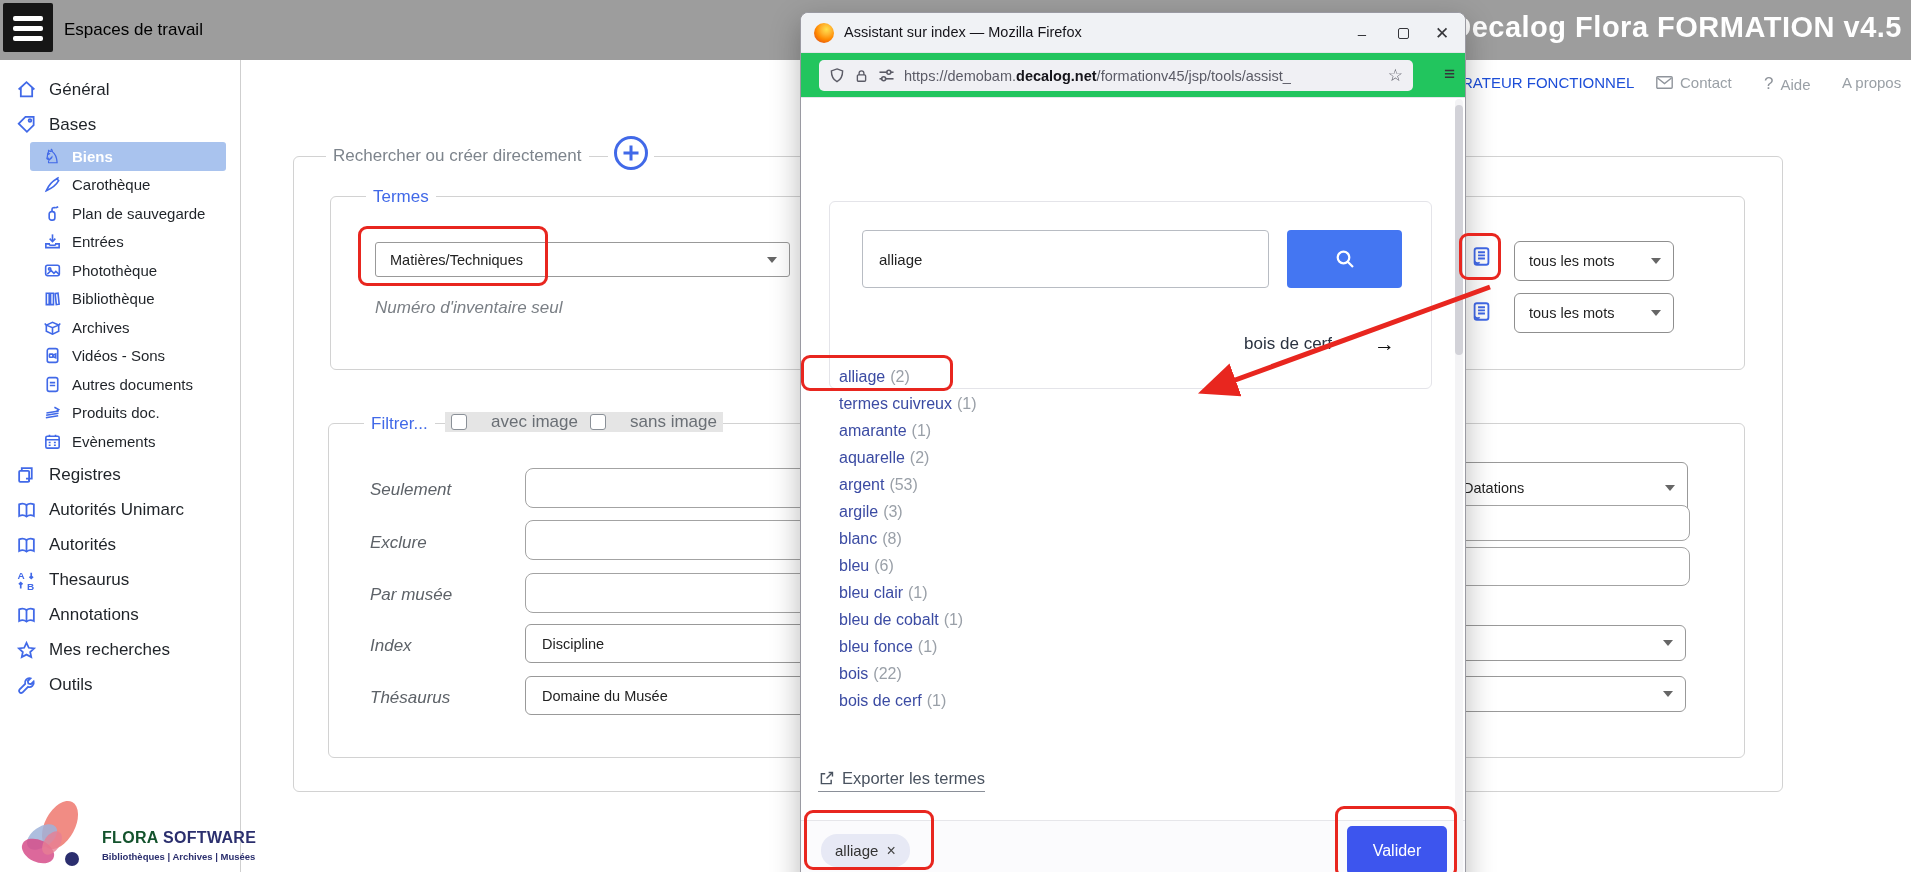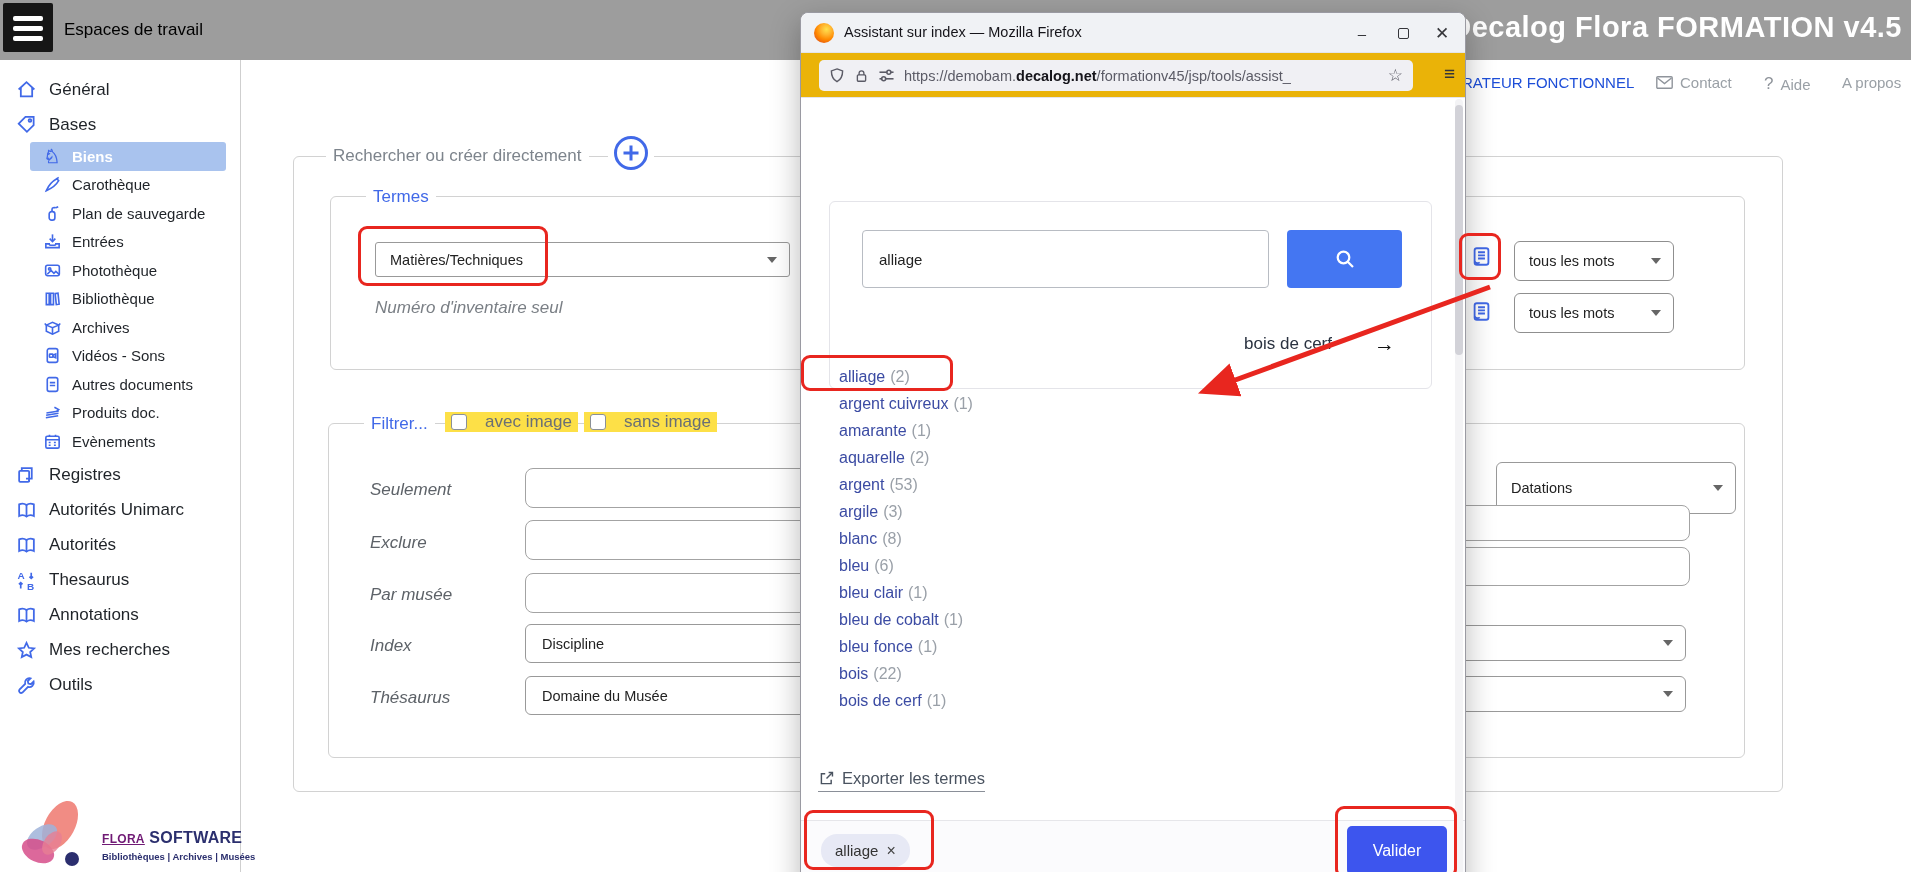--- a/index.html
+++ b/index.html
@@ -24,49 +24,49 @@
   .side-item.sub { height:28.5px; font-size:15px; padding-left:42px; gap:10px; margin-left:30px; margin-right:14px; border-radius:3px; padding-left:12px; }
   .side-item.sub .ic { width:20px; }
   .side-item.top .ic { width:24px; }
   .ic { display:flex; align-items:center; justify-content:center; color:#4169e8; }
   .ic svg { display:block; }
   .side-item.selected { background:#a9c3ee; color:#fff; font-weight:bold; }
   .chessglyph { font-size:19px; line-height:1; color:#4169e8; }
   .logo { position:absolute; left:6px; top:745px; width:230px; }
   .logo .petals { position:absolute; left:2px; top:-6px; width:86px; height:86px; }
   .logo .lg-text { position:absolute; left:96px; top:24px; white-space:nowrap; }
-  .lg-flora { color:#701a75; font-weight:bold; font-size:12px; letter-spacing:.3px;text-decoration:underline; }
+  .lg-flora { color:#14532d; font-weight:bold; font-size:16px; letter-spacing:.3px; }
   .lg-soft { color:#2b2f6e; font-weight:bold; font-size:16px; letter-spacing:.3px; }
   .lg-tag { position:absolute; left:96px; top:46px; color:#2b2f6e; font-weight:bold; font-size:9.5px; white-space:nowrap; }
 
   
   .fsbox { position:absolute; border:1px solid #d2d2d2; border-radius:6px; background:#fff; z-index:1; }
   .legend { position:absolute; background:#fff; padding:0 7px; font-size:17px; z-index:2; }
   .legend.gray { color:#7d848c; }
   .legend.blue { color:#4169e8; }
   .ctl { position:absolute; border:1px solid #999; border-radius:4px; background:#fff; display:flex; align-items:center; font-size:14.5px; color:#222; cursor:pointer; z-index:1; }
   .ctl .val { padding-left:14px; }
   .caret { position:absolute; right:12px; top:50%; margin-top:-3px; width:0; height:0; border-left:5.5px solid transparent; border-right:5.5px solid transparent; border-top:6.5px solid #666; }
   .txtinput { position:absolute; border:1px solid #a3a3a3; border-radius:8px; background:#fff; z-index:1; }
   .flabel { position:absolute; font-style:italic; color:#5d6268; font-size:17px; z-index:1; }
   .hint { position:absolute; font-style:italic; color:#7a7f85; font-size:17px; z-index:1; }
-  .checkrow { position:absolute; display:flex; align-items:center; gap:18px; z-index:2; background:#fde047; padding:0 6px; }
+  .checkrow { position:absolute; display:flex; align-items:center; gap:24px; z-index:2; background:#e5e5e5; padding:0 6px; }
   .checkbox { width:16px; height:16px; border:1.6px solid #8a9097; border-radius:3px; background:#fff; cursor:pointer; }
   .checklabel { color:#6a6f75; font-size:17px; }
   .plus-ic { position:absolute; cursor:pointer; z-index:2; background:#fff; padding:0 4px; }
   .bookic { position:absolute; z-index:1; cursor:pointer; }
 
   
   .popup { position:absolute; left:800px; top:12px; width:666px; height:900px; background:#fff; border:1px solid #9a9aa2; border-radius:8px 8px 0 0; box-shadow:0 10px 30px rgba(0,0,0,.28); z-index:40; }
   .ptitle { position:absolute; left:0; top:0; right:0; height:40px; background:#f0f2f5; border-radius:8px 8px 0 0; border-bottom:1px solid #e3e5e9; }
   .ff-ic { position:absolute; left:13px; top:10px; width:20px; height:20px; border-radius:50%; background:radial-gradient(circle at 62% 32%, #ffe14d 0%, #ffb32e 30%, #ff8a00 55%, #e85d11 80%, #d0421c 100%); }
   .ptitle-text { position:absolute; left:43px; top:11px; font-size:14.5px; color:#15141a; }
   .winbtn { position:absolute; top:8px; width:30px; height:24px; display:flex; align-items:center; justify-content:center; color:#35363a; font-size:15px; cursor:pointer; }
   .winbtn .sq { width:11px; height:11px; border:1.6px solid #35363a; border-radius:2px; }
-  .purlbar { position:absolute; left:0; top:40px; right:0; height:45px; background:#eab308; border-bottom:1px solid #e4e4ea; }
+  .purlbar { position:absolute; left:0; top:40px; right:0; height:45px; background:#22c55e; border-bottom:1px solid #e4e4ea; }
   .urlfield { position:absolute; left:18px; top:7px; width:594px; height:31px; background:#f0f0f4; border-radius:5px; display:flex; align-items:center; padding:0 10px; gap:9px; cursor:text; }
   .urltext { font-size:14.5px; color:#5b5b66; white-space:nowrap; overflow:hidden; flex:1; }
   .urltext b { color:#15141a; font-weight:bold; }
   .urlstar { color:#5b5b66; font-size:17px; cursor:pointer; }
   .pmenu { position:absolute; right:10px; top:10px; font-size:19px; color:#35363a; cursor:pointer; }
   .pheading { position:absolute; left:0; top:114px; width:100%; text-align:center; color:#626d79; font-size:21px; }
   .searchpanel { position:absolute; left:28px; top:188px; width:603px; height:188px; border:1px solid #e4e4e9; border-radius:6px; background:#fff; }
   .searchinput { position:absolute; left:32px; top:28px; width:407px; height:58px; border:1px solid #b8bcc3; border-radius:4px; font-family:"Liberation Sans",sans-serif; font-size:15px; color:#222; padding:0 16px; background:#fff; }
   .searchbtn { position:absolute; left:457px; top:28px; width:115px; height:58px; background:#4476f2; border:none; border-radius:4px; cursor:pointer; display:flex; align-items:center; justify-content:center; }
   .suggestrow { position:absolute; left:0; top:130px; width:100%; display:flex; justify-content:flex-end; align-items:center; gap:42px; padding-right:36px; }
@@ -385,21 +385,21 @@
   <input class="txtinput" style="left: 525px; top: 573px; width: 520px; height: 40px;">
   <span class="flabel" style="left:370px;top:636px">Index</span>
   <div class="ctl" style="left:525px;top:624px;width:520px;height:39px;border-radius:6px">
     <span class="val" style="padding-left:16px">Discipline</span>
   </div>
   <span class="flabel" style="left:370px;top:688px">Thésaurus</span>
   <div class="ctl" style="left:525px;top:676px;width:520px;height:39px;border-radius:6px">
     <span class="val" style="padding-left:16px">Domaine du Musée</span>
   </div>
 
-  <div class="ctl" style="left:1496px;top:462px;width:240px;height:52px;border-radius:6px">
+  <div class="ctl" style="left:1448px;top:462px;width:240px;height:52px;border-radius:6px">
     <span class="val">Datations</span>
     <span class="caret"></span>
   </div>
   <input class="txtinput" style="left: 1448px; top: 505px; width: 242px; height: 36px;">
   <input class="txtinput" style="left: 1448px; top: 547px; width: 242px; height: 39px;">
   <div class="ctl" style="left:1448px;top:625px;width:238px;height:36px;border-radius:6px">
     <span class="caret"></span>
   </div>
   <div class="ctl" style="left:1448px;top:676px;width:238px;height:36px;border-radius:6px">
     <span class="caret"></span>
@@ -450,21 +450,21 @@
         <span class="suggest-arrow">→</span>
       </div>
     </div>
 
     <div class="termlist">
       <div class="term">
           <span class="t">alliage</span>
           <span class="c">(2)</span>
         </div>
       <div class="term">
-          <span class="t">argent cuivreux</span>
+          <span class="t">termes cuivreux</span>
           <span class="c">(1)</span>
         </div>
       <div class="term">
           <span class="t">amarante</span>
           <span class="c">(1)</span>
         </div>
       <div class="term">
           <span class="t">aquarelle</span>
           <span class="c">(2)</span>
         </div>

